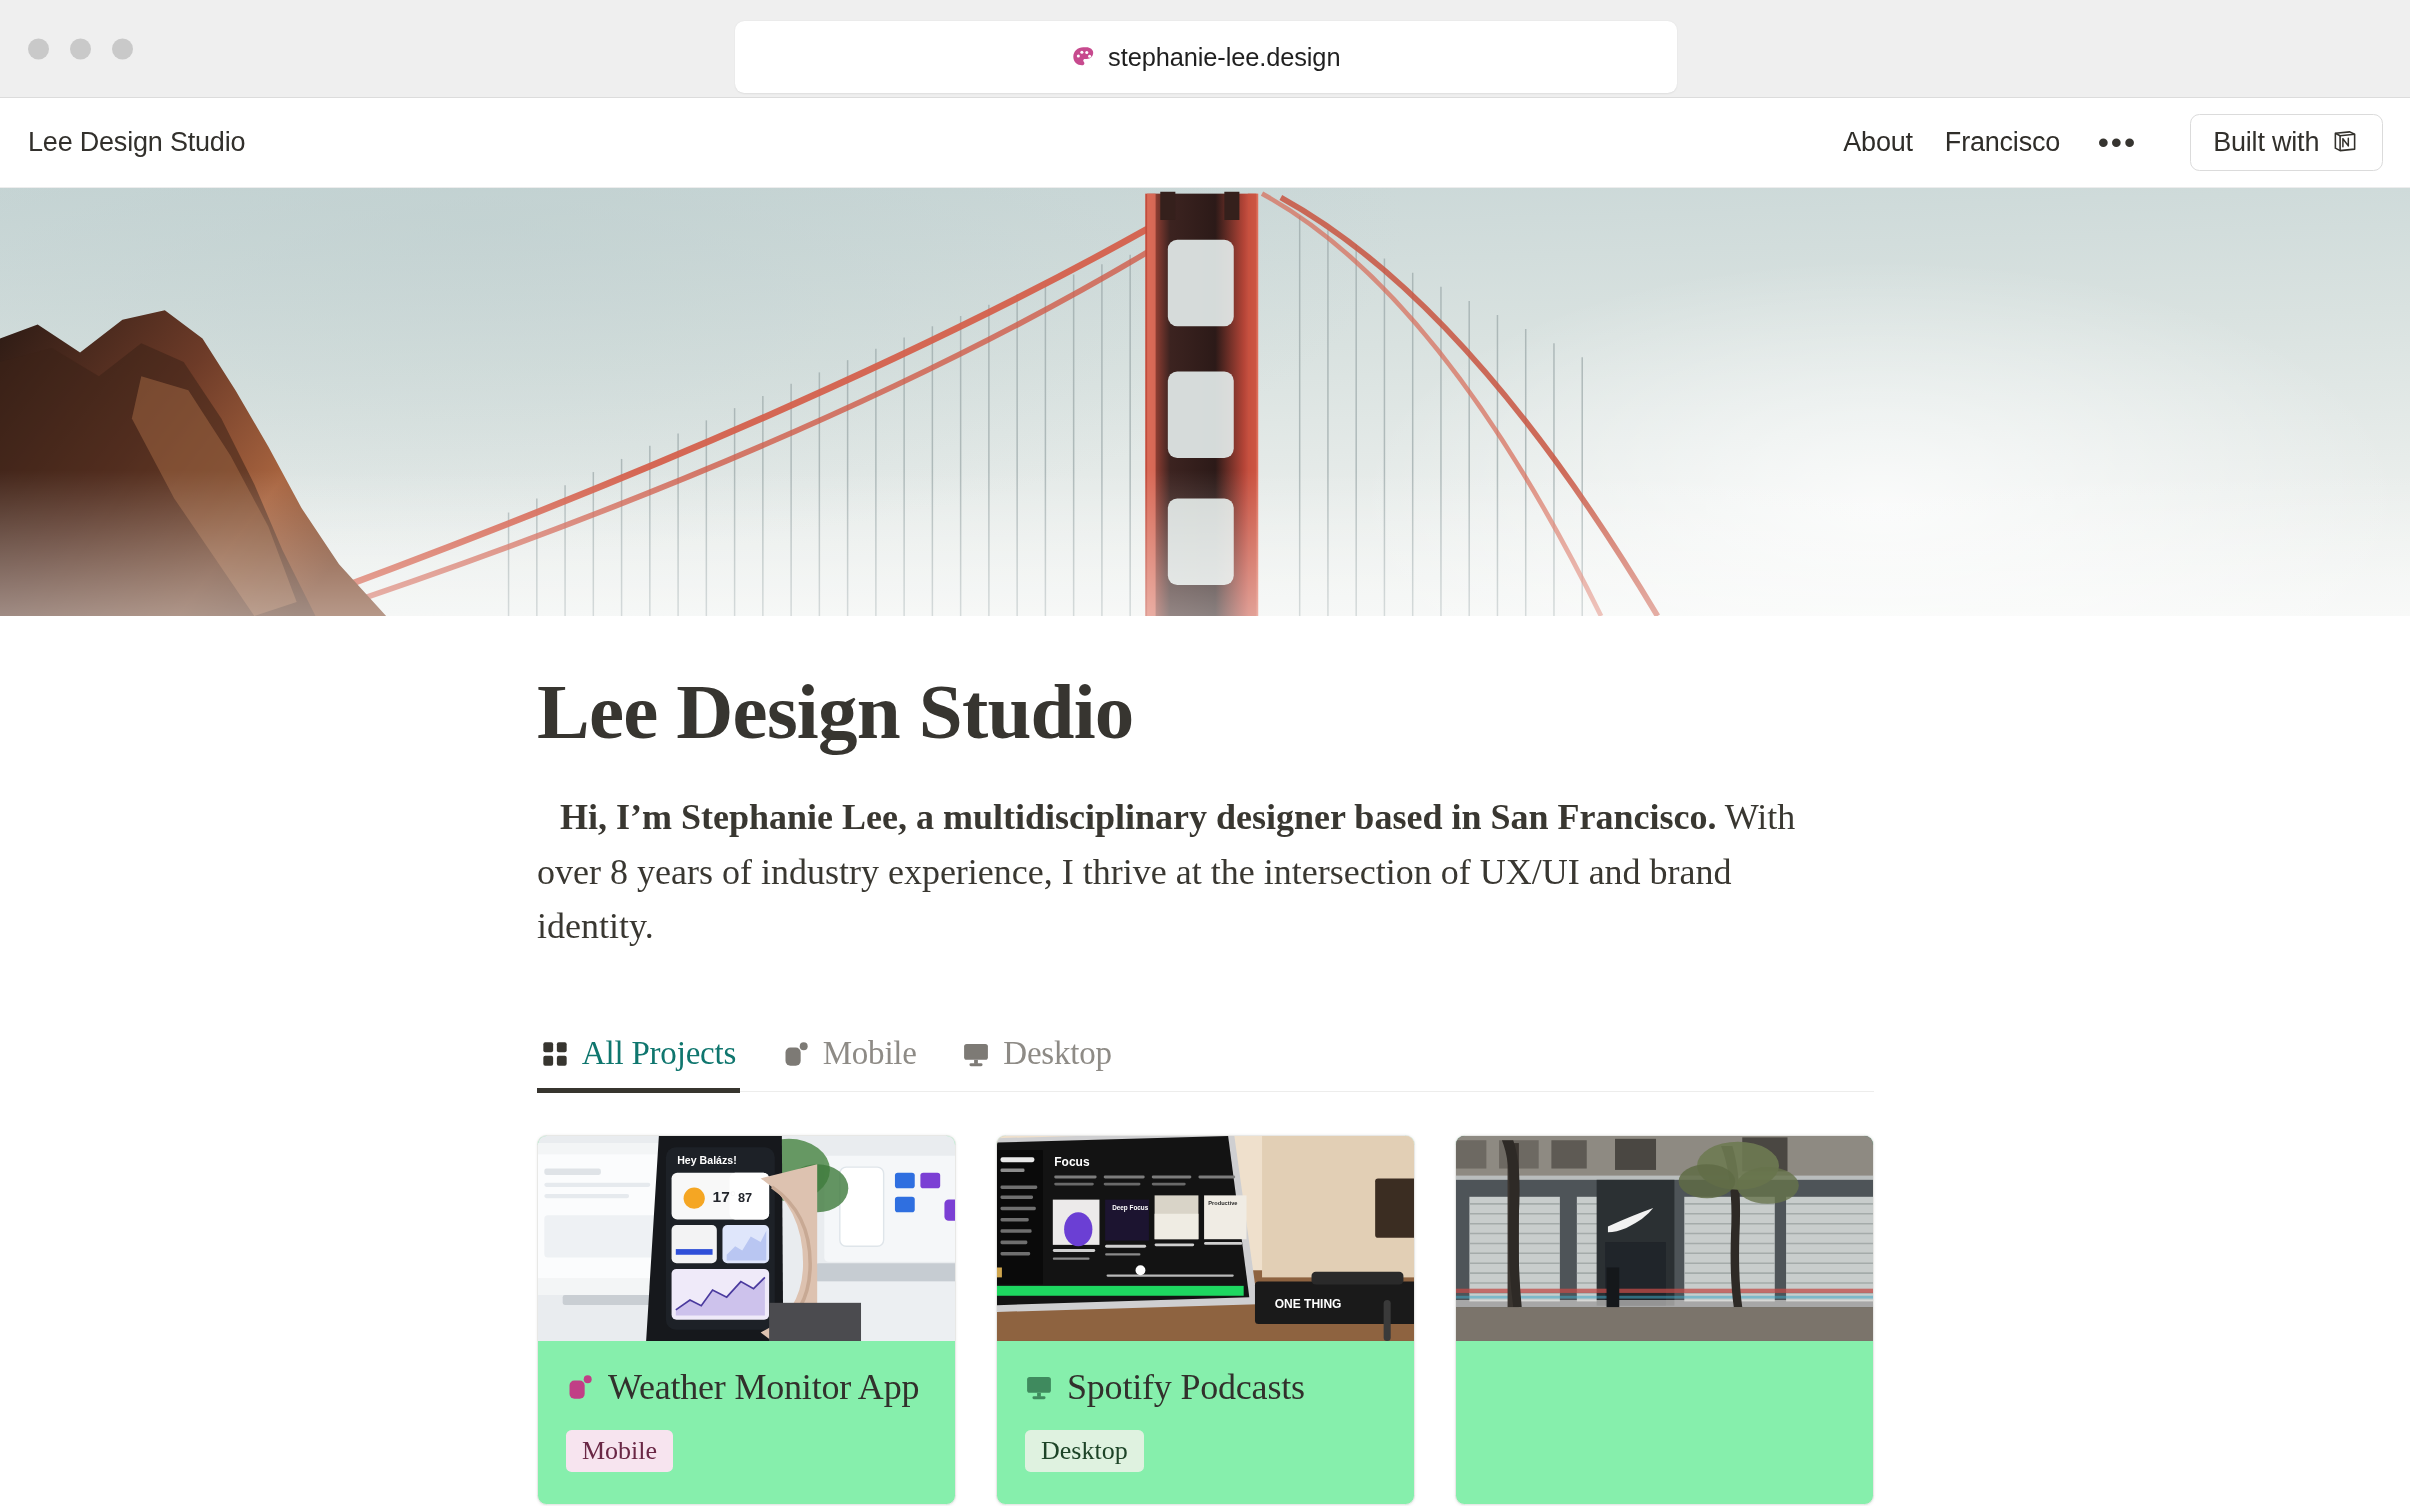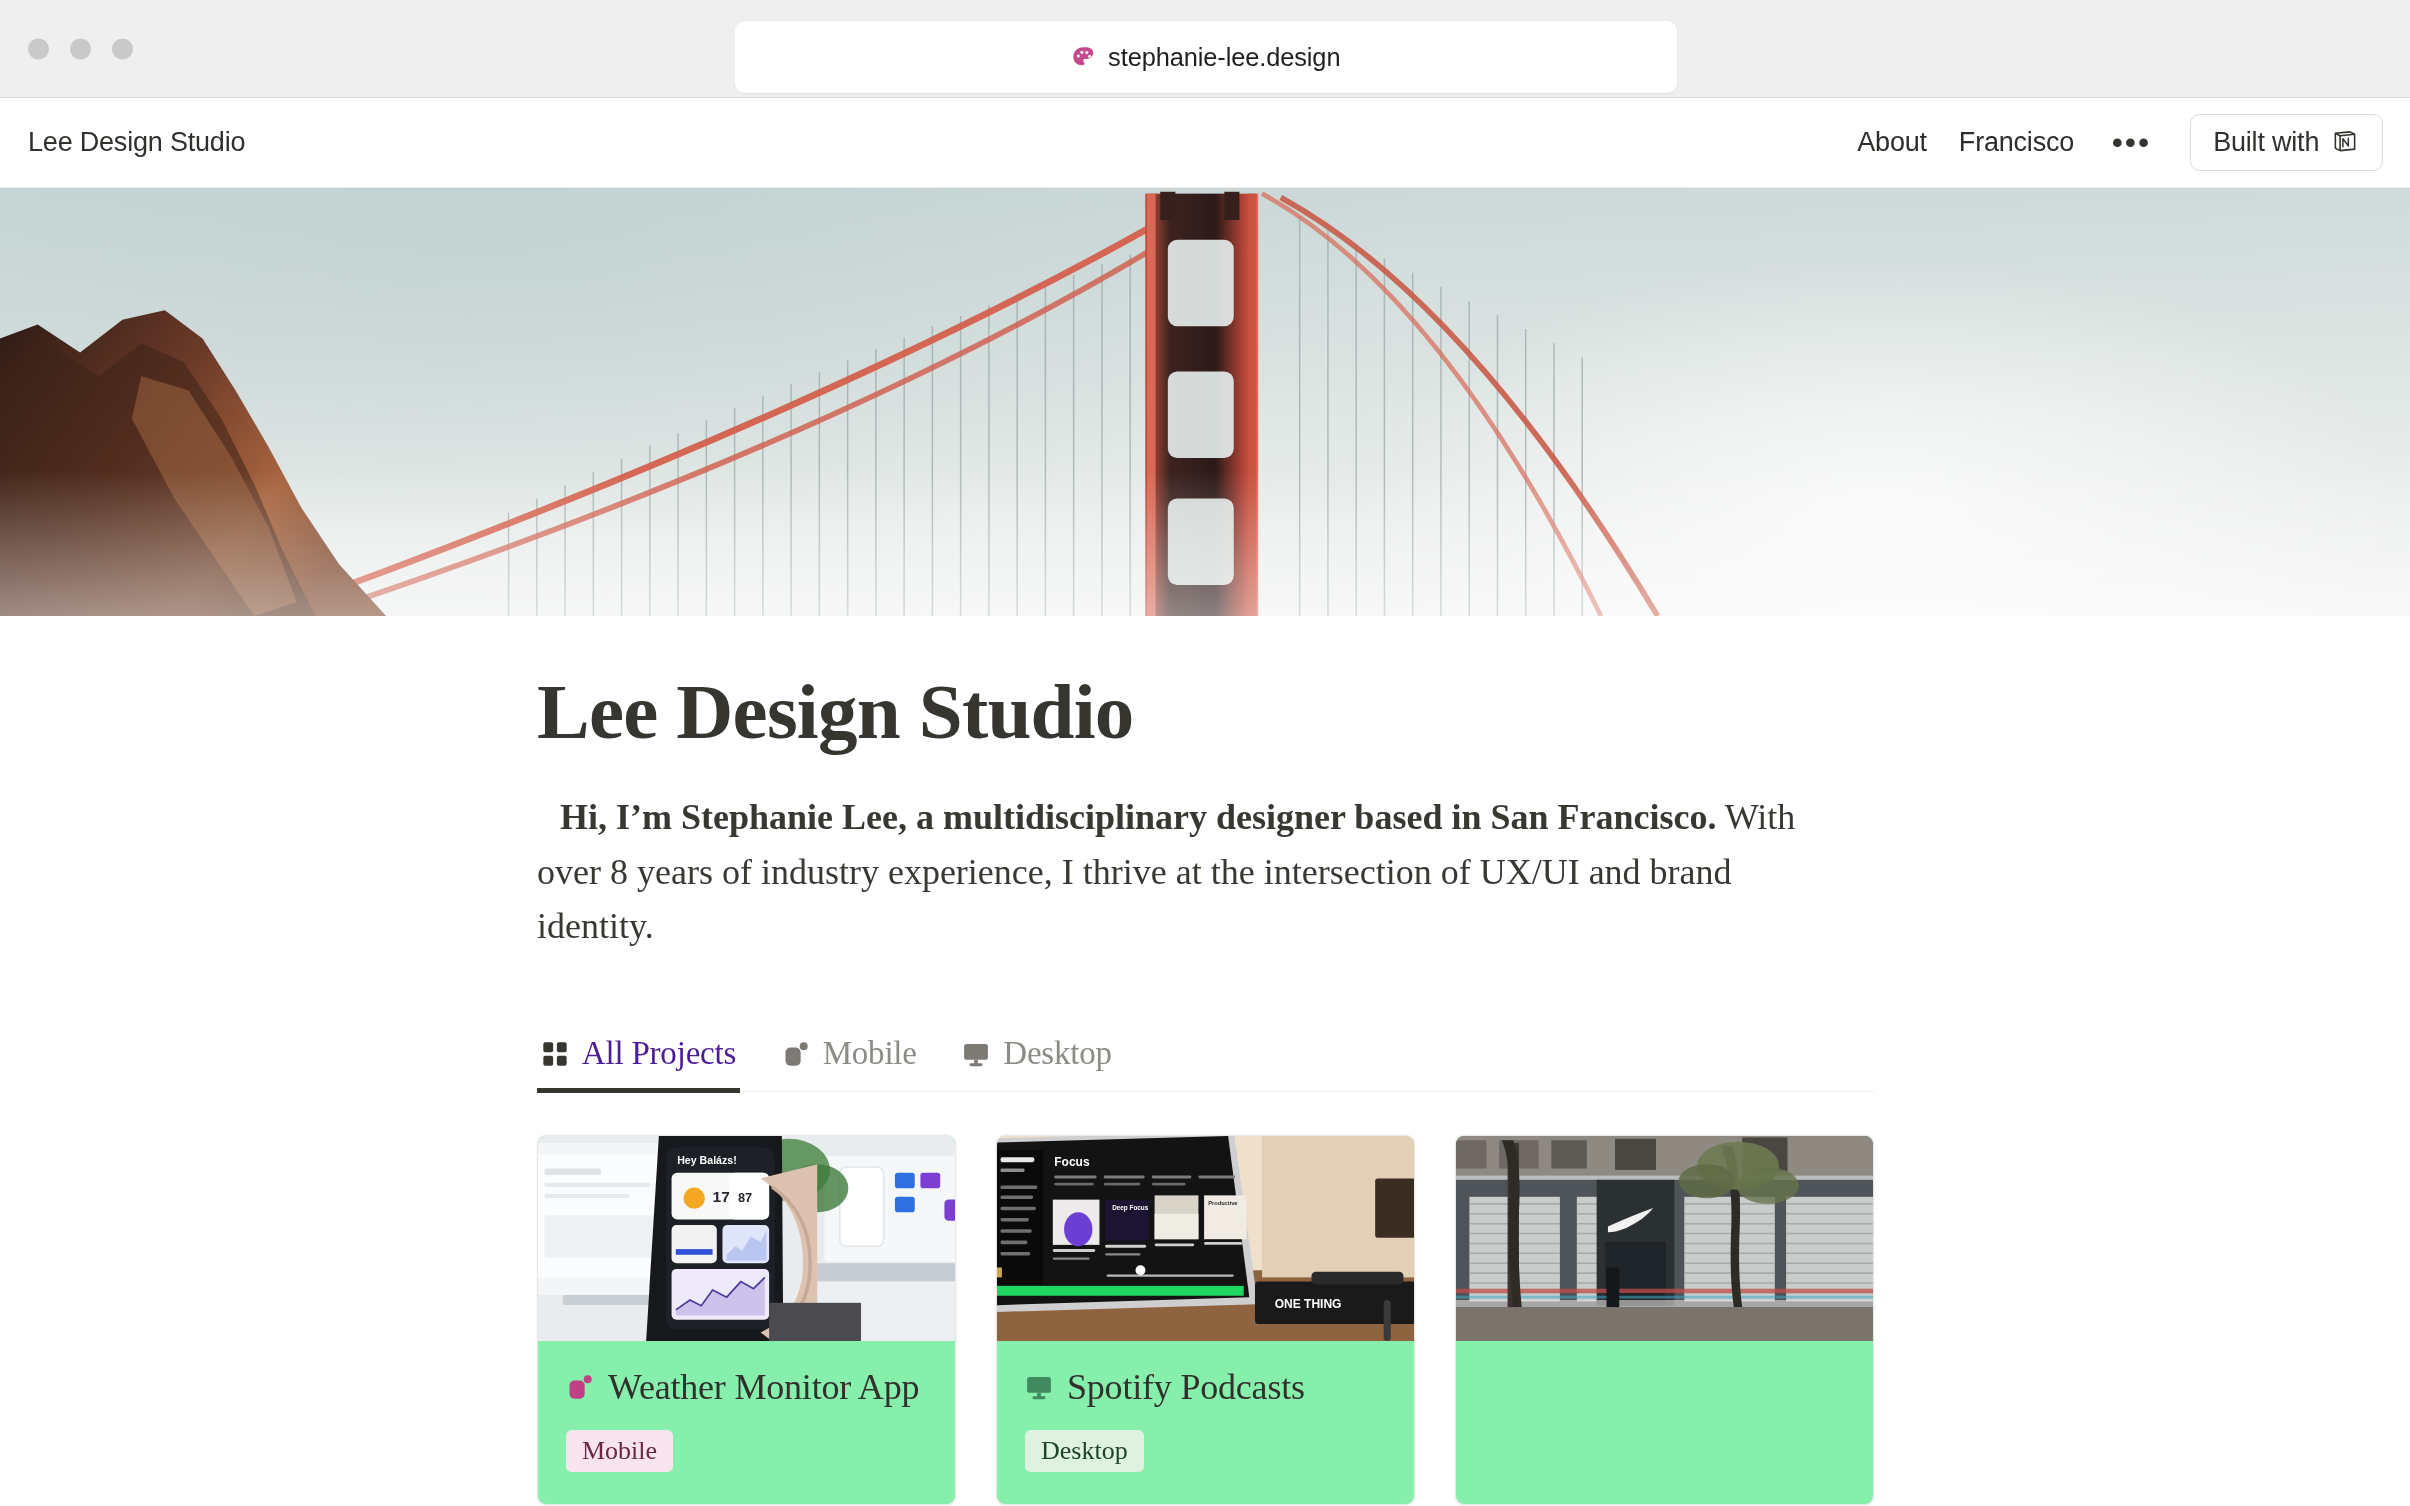--- a/index.html
+++ b/index.html
@@ -93,21 +93,21 @@
   }
   .built-with {
     display: flex;
     align-items: center;
     gap: 12.2px;
     border: 0.9px solid #dbdbdb;
     border-radius: 9.4px;
     padding: 12.2px 22.6px;
     background: #fff;
     cursor: pointer;
-    margin-left: 1px;
+    margin-left: 15px;
   }
   .built-with-label {
     font-size: 27px;
     color: #32302c;
     letter-spacing: -0.2px;
   }
 
   
   .hero {
     width: 100%;
@@ -169,21 +169,21 @@
     cursor: pointer;
     position: relative;
   }
   .tab + .tab { padding-left: 21px; }
   .tab-label {
     font-family: "Liberation Serif", serif;
     font-size: 33px;
     color: #8e8b86;
     letter-spacing: -0.2px;
   }
-  .tab.active .tab-label { color: #4c1d95; }
+  .tab.active .tab-label { color: #0f766e; }
   .tab.active::after {
     content: "";
     position: absolute;
     left: 0; right: 21px; bottom: -1.9px;
     height: 4.7px;
     background: #37352f;
   }
   .tab-icon { width: 28px; height: 28px; display:block; flex: none; }
 
   

